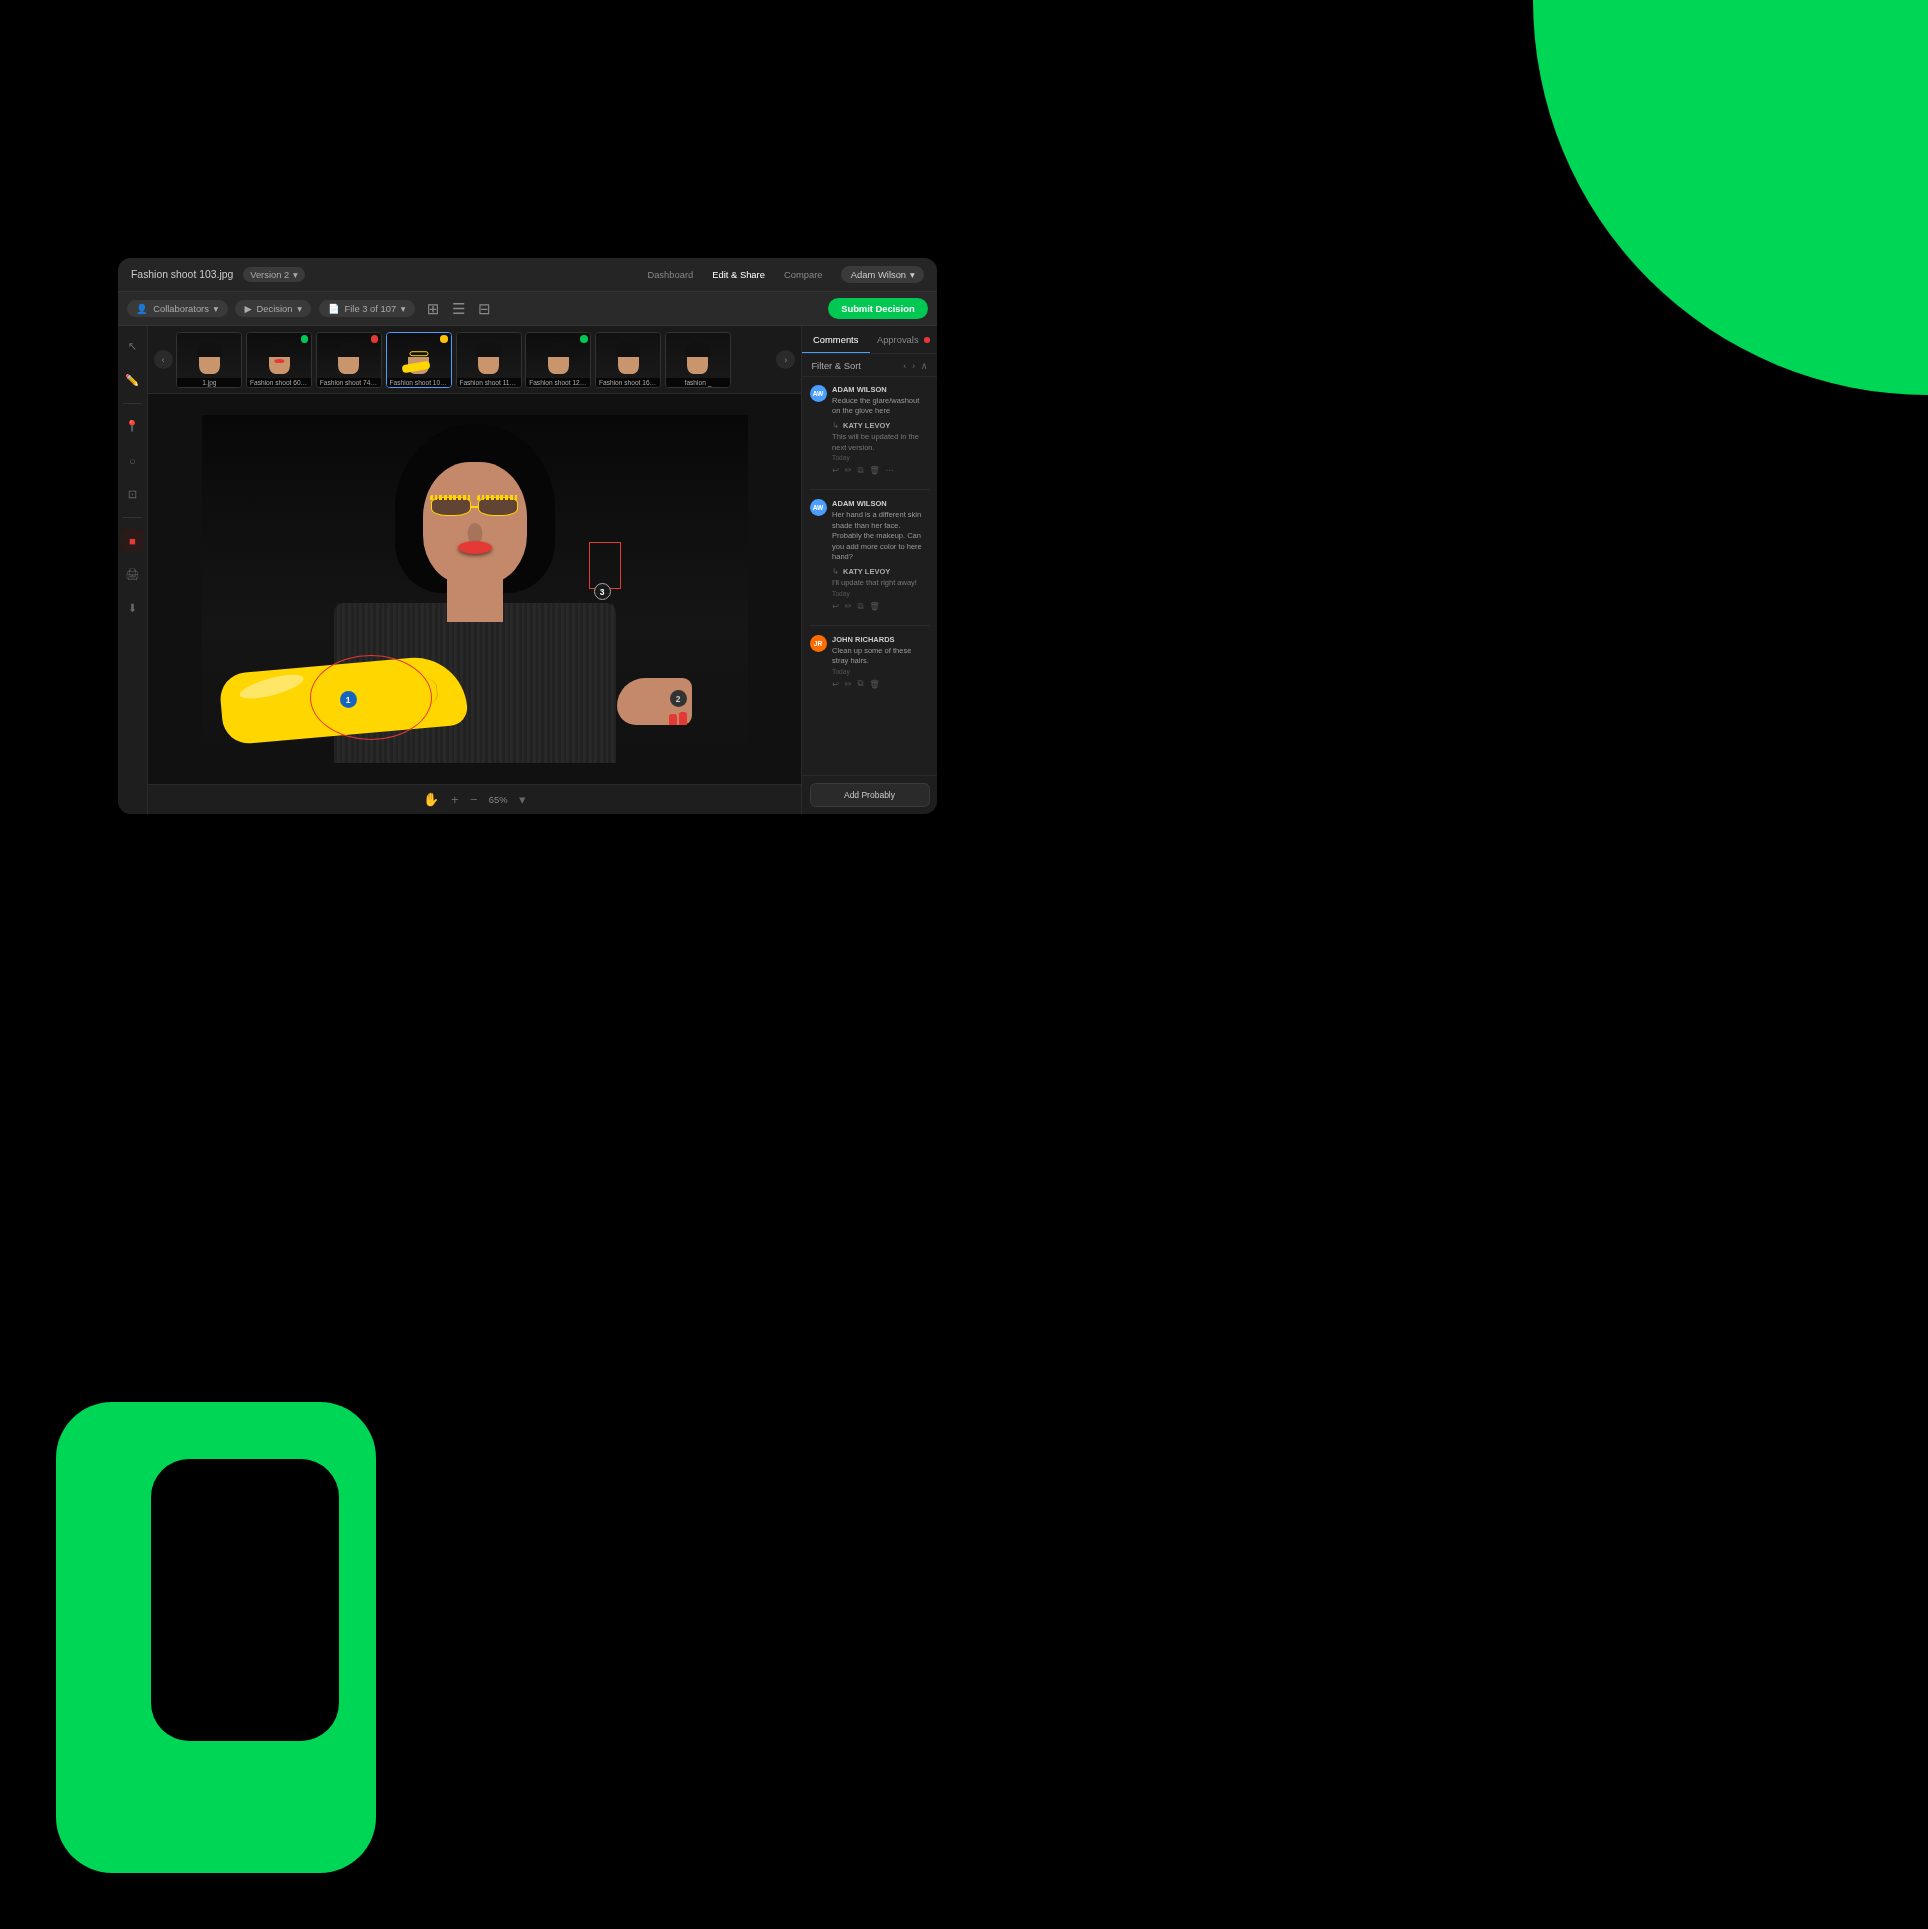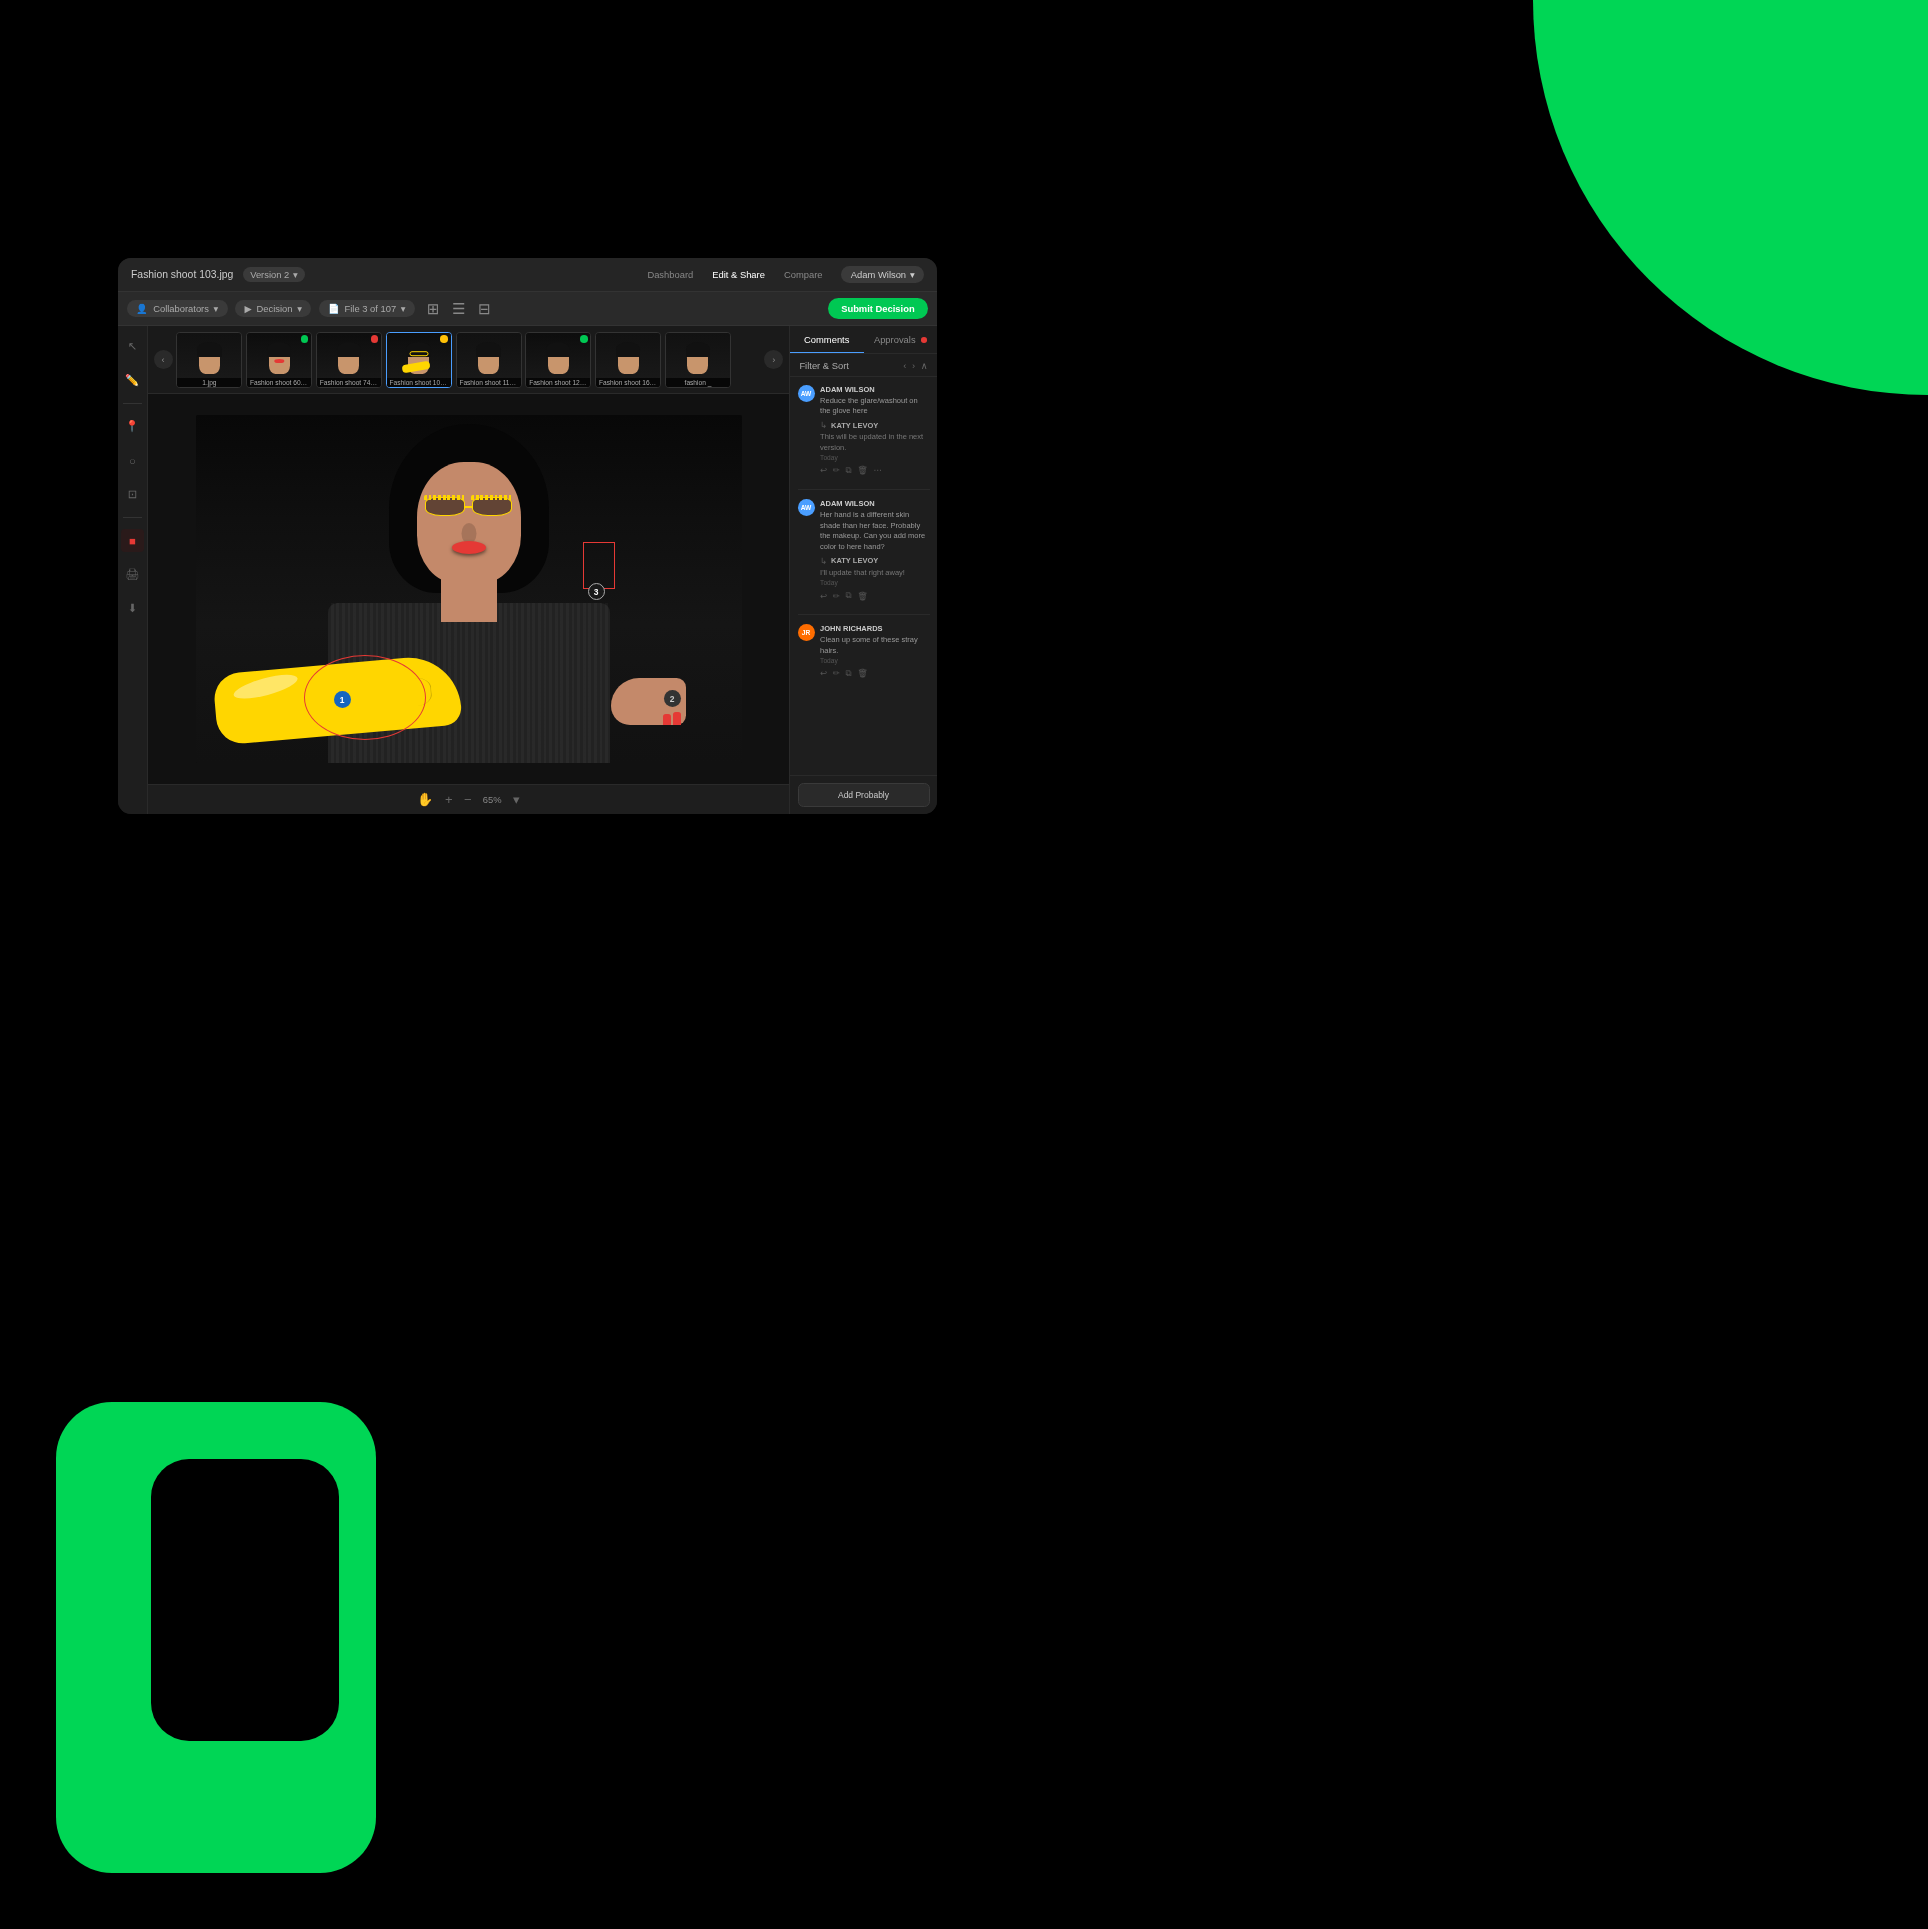--- a/index.html
+++ b/index.html
@@ -353,21 +353,21 @@
       font-size: 13px;
       cursor: pointer;
     }
     .zoom-level {
       color: #888;
       font-size: 9.4px;
     }
 
     
     .right-panel {
-      width: 148px;
+      width: 136px;
       background: #1e1e1e;
       display: flex;
       flex-direction: column;
       border-left: 0.9px solid #2a2a2a;
       flex-shrink: 0;
     }
 
     
     .panel-tabs {
       display: flex;

